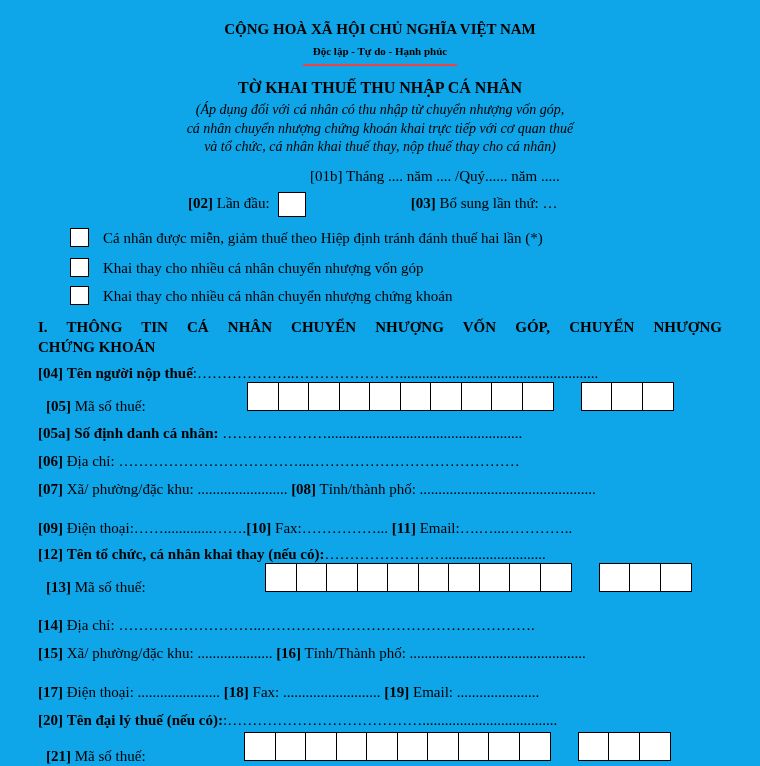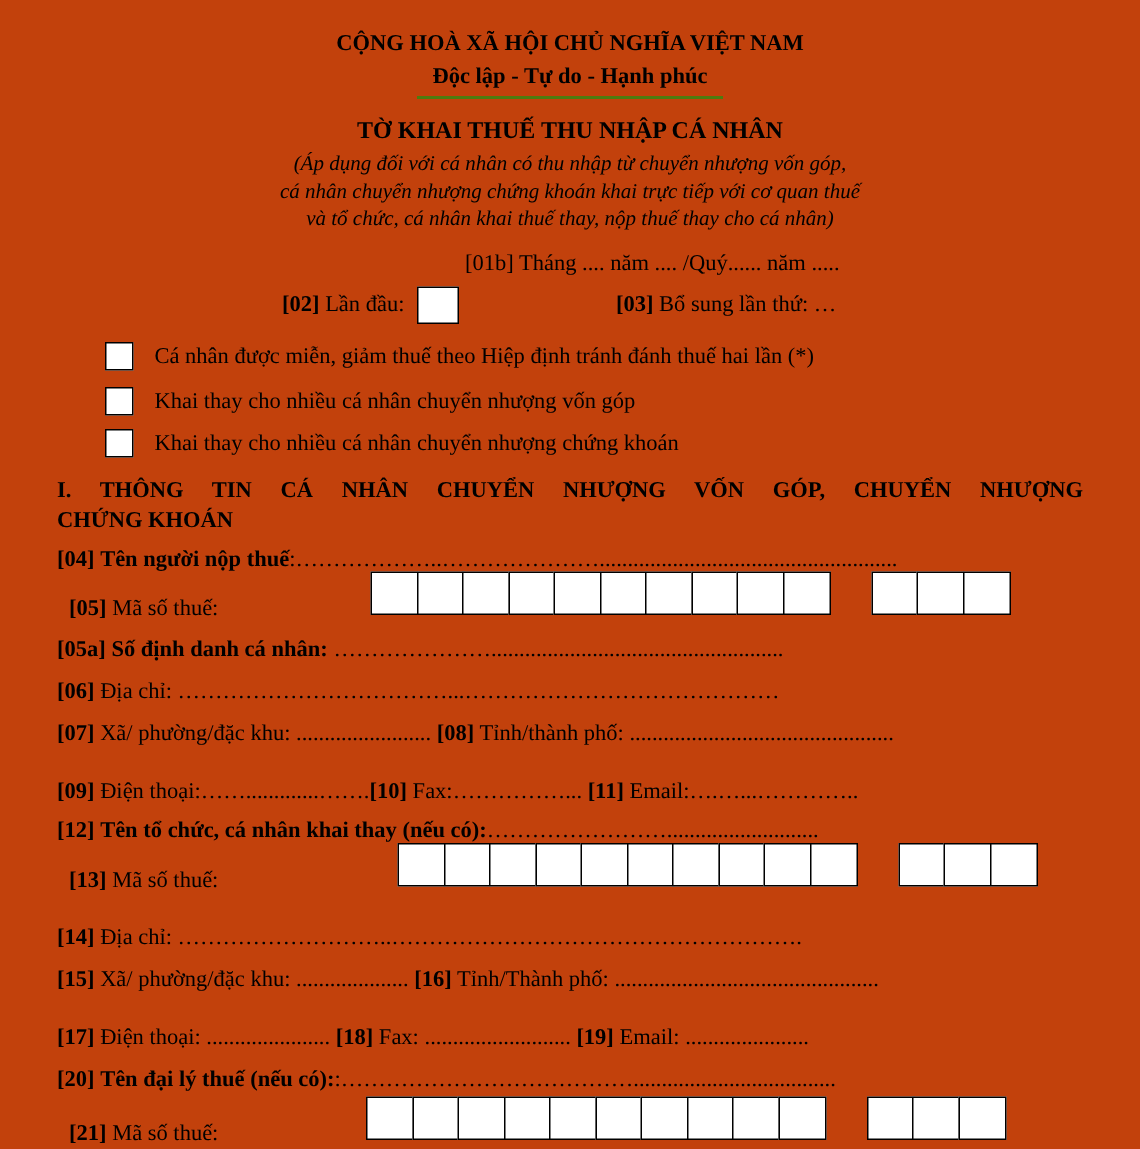--- a/index.html
+++ b/index.html
@@ -1,26 +1,26 @@
 <!DOCTYPE html>
 <html><head>
 <meta charset="utf-8">
 <style>
   html,body{margin:0;padding:0;background:#ffffff;}
   .page{
     width:760px;height:766px;box-sizing:border-box;
-    padding:20px 38px 0 38px;background:#c2410c;color:#000;
+    padding:20px 38px 0 38px;background:#0ea5e9;color:#000;
     font-family:"Liberation Serif","DejaVu Serif",serif;
     font-size:15px;overflow:hidden;
   }
   .b{font-weight:bold;}
   .hdr-line1{font-weight:bold;font-size:15px;line-height:19px;text-align:center;}
   .motto-wrap{text-align:center;margin-top:3px;}
-  .motto{display:inline-block;font-weight:bold;font-size:15px;line-height:19px;
-         border-bottom:2px solid #4d7c0f;padding:0 10px 3px 10px;}
+  .motto{display:inline-block;font-weight:bold;font-size:11px;line-height:19px;
+         border-bottom:2px solid #ef4444;padding:0 10px 3px 10px;}
   .title{margin-top:12px;text-align:center;font-weight:bold;font-size:16px;line-height:20px;}
   .subtitle{margin-top:3px;text-align:center;font-style:italic;font-size:14px;line-height:18.5px;}
   .row{line-height:20px;white-space:nowrap;}
   .row-01{margin-top:14px;}
   .row-01 .lead{margin-left:122px;}
   .row-01 .f01a{margin-left:36px;}
   .row-01b{margin-top:9px;margin-left:272px;}
   .row-02{margin-top:5px;height:25px;line-height:25px;}
   .row-02 .lead{margin-left:150px;}
   .cb-big{display:inline-block;width:28px;height:25px;border:1.5px solid #000;

